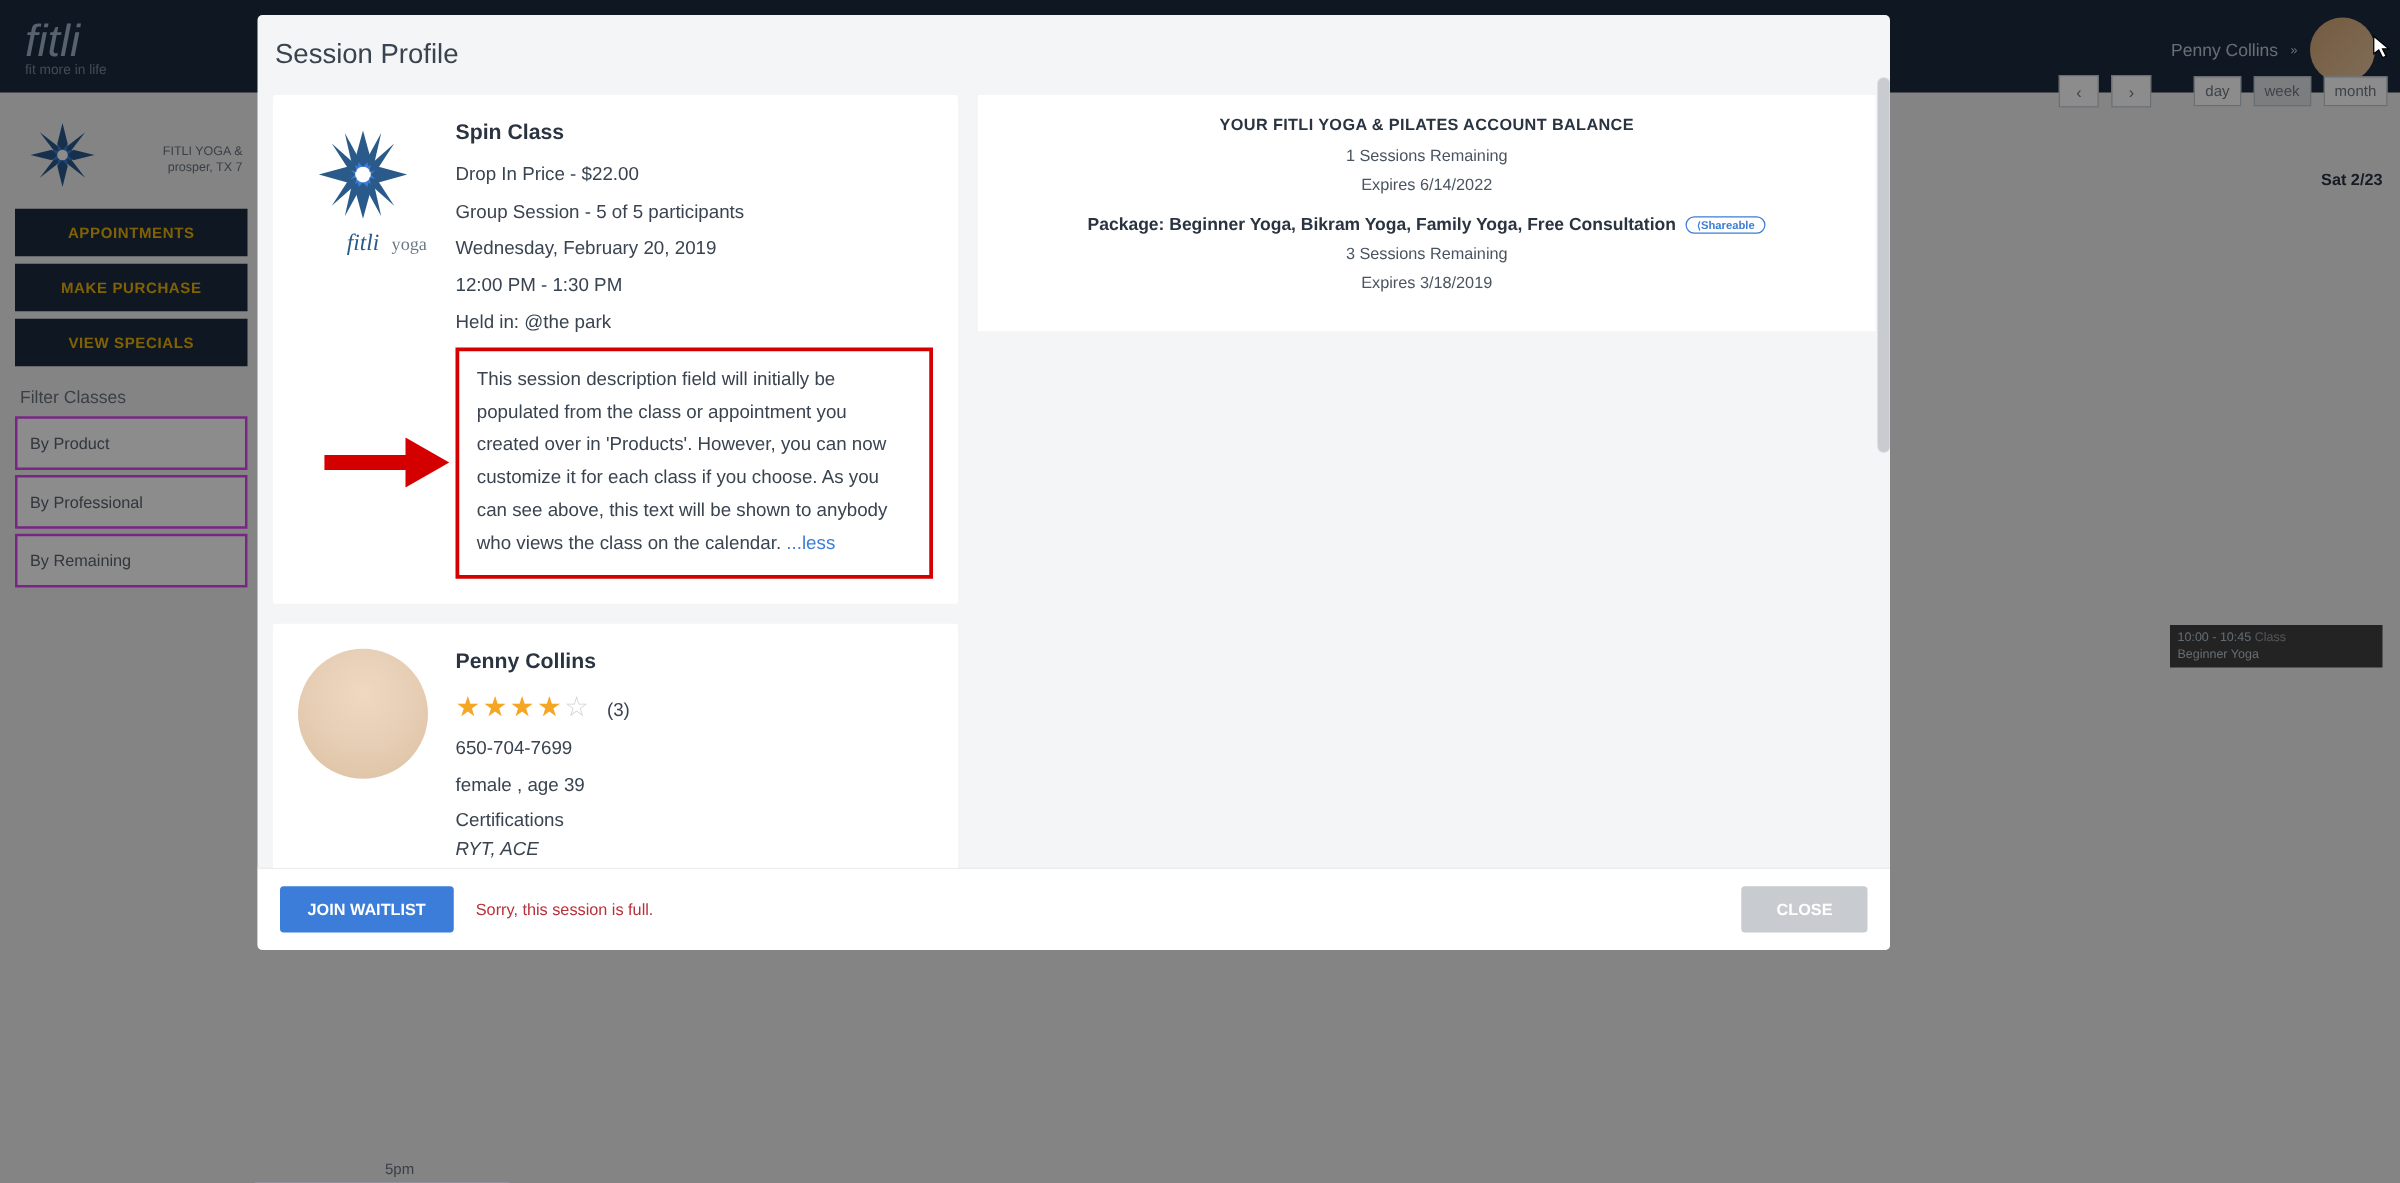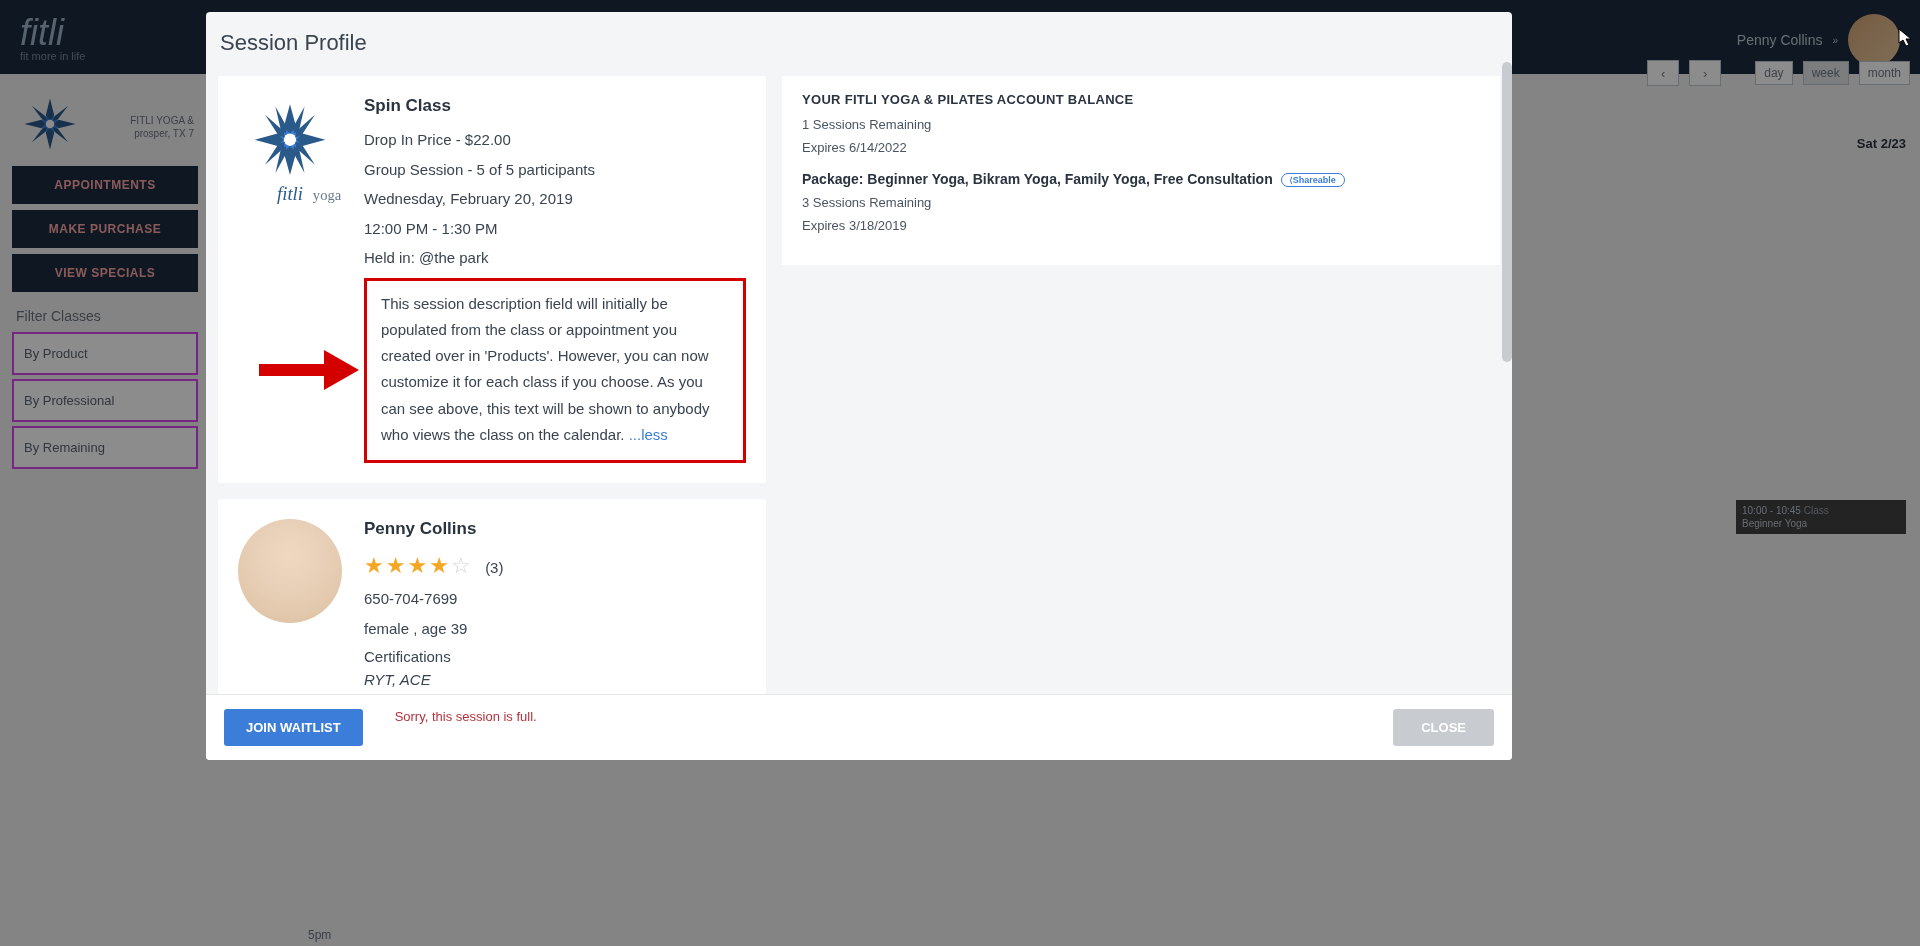--- a/index.html
+++ b/index.html
@@ -10,21 +10,21 @@
 .bg-logo { color: #9db4c8; font-size: 36px; font-weight: 300; font-style: italic; }
 .bg-logo-sub { color: #7a8a9a; font-size: 11px; margin-top: -4px; }
 .bg-user { position: absolute; right: 20px; top: 14px; display: flex; align-items: center; gap: 10px; }
 .bg-user-name { color: #bcc8d4; font-size: 14px; }
 .bg-avatar { width: 52px; height: 52px; border-radius: 50%; background: linear-gradient(135deg, #d4a574, #e8c8a0); }
 
 .bg-content { position: absolute; top: 74px; left: 0; right: 0; bottom: 0; background: #f0f1f2; display: flex; }
 .bg-sidebar { width: 210px; padding: 12px; }
 .bg-side-logo { width: 64px; height: 64px; margin: 6px 0 4px 6px; }
 .bg-side-meta { color: #6a7480; font-size: 10px; line-height: 1.3; text-align: right; padding-right: 4px; margin-top: -50px; }
-.bg-btn { display: block; width: 100%; background: #1c2b3e; color: #fca5a5; border: none; padding: 12px; margin-bottom: 6px; font-size: 12px; font-weight: 600; letter-spacing: 0.5px; cursor: pointer; }
+.bg-btn { display: block; width: 100%; background: #1c2b3e; color: #eab308; border: none; padding: 12px; margin-bottom: 6px; font-size: 12px; font-weight: 600; letter-spacing: 0.5px; cursor: pointer; }
 .bg-filter-title { color: #6a7480; font-size: 14px; padding: 10px 0 8px 4px; }
 .bg-filter-item { border: 2px solid #d946ef; padding: 12px 10px; background: #fff; font-size: 13px; color: #5a6470; margin-bottom: 4px; cursor: pointer; }
 
 .bg-main { flex: 1; padding: 0 10px; position: relative; }
 .bg-nav-right { position: absolute; right: 10px; top: -14px; display: flex; gap: 10px; align-items: center; }
 .bg-navbtn { width: 32px; height: 26px; border: 1px solid #c0c8d0; background: #fff; cursor: pointer; font-size: 13px; color: #707a84; }
 .bg-viewbtn { padding: 4px 8px; border: 1px solid #c0c8d0; background: #fff; font-size: 12px; color: #707a84; cursor: pointer; }
 .bg-viewbtn.active { background: #e0e4e8; }
 .bg-dayheader { position: absolute; right: 14px; top: 62px; font-size: 13px; font-weight: 700; color: #2a3440; }
 .bg-reports { position: absolute; top: -14px; left: 1158px; color: #8a94a0; font-size: 14px; }
@@ -51,28 +51,28 @@
 .desc-text { font-size: 15px; color: #3a4450; line-height: 1.75; }
 .desc-less { color: #3b7dd8; cursor: pointer; }
 .arrow { position: absolute; left: -108px; top: 50%; transform: translateY(-50%); width: 100px; height: 40px; }
 
 .stars { color: #f5a623; font-size: 22px; letter-spacing: 2px; }
 .stars-empty { color: #d0d4d8; }
 .stars-count { color: #3a4450; font-size: 15px; margin-left: 8px; }
 .cert-label { font-size: 15px; color: #3a4450; margin-bottom: 6px; }
 .cert-val { font-style: italic; font-size: 15px; color: #3a4450; margin-bottom: 18px; }
 
-.balance-card { background: #fff; padding: 16px 20px 24px; text-align: left; }
+.balance-card { background: #fff; padding: 16px 20px 24px; text-align: center; }
 .bal-title { font-size: 13px; font-weight: 700; color: #2a3440; letter-spacing: 0.3px; margin-bottom: 10px; }
 .bal-pkg { font-size: 14px; font-weight: 700; color: #2a3440; margin-bottom: 8px; }
 .bal-line { font-size: 13px; color: #4a5460; margin-bottom: 8px; }
 .shareable { display: inline-block; border: 1px solid #3b7dd8; color: #3b7dd8; border-radius: 10px; font-size: 9px; padding: 1px 8px; margin-left: 4px; vertical-align: middle; }
 
 .modal-footer { background: #fff; padding: 14px 18px; display: flex; align-items: center; justify-content: space-between; border-top: 1px solid #e4e6e8; }
-.footer-left { display: flex; gap: 32px; }
+.footer-left { display: flex; align-items: center; gap: 18px; }
 .join-btn { background: #3b7dd8; color: #fff; border: none; padding: 11px 22px; font-size: 13px; font-weight: 700; border-radius: 3px; cursor: pointer; }
 .full-msg { color: #b8303a; font-size: 13px; }
 .close-btn { background: #c8ccd0; color: #fff; border: none; padding: 11px 28px; font-size: 13px; font-weight: 700; border-radius: 3px; cursor: pointer; }
 
 .scrollbar { position: absolute; right: 0; top: 50px; width: 10px; height: 300px; background: #c8ccd0; border-radius: 5px; }
 
 .cursor { position: absolute; top: 28px; right: 6px; width: 16px; height: 20px; }
 </style>
 </head>
 <body>

